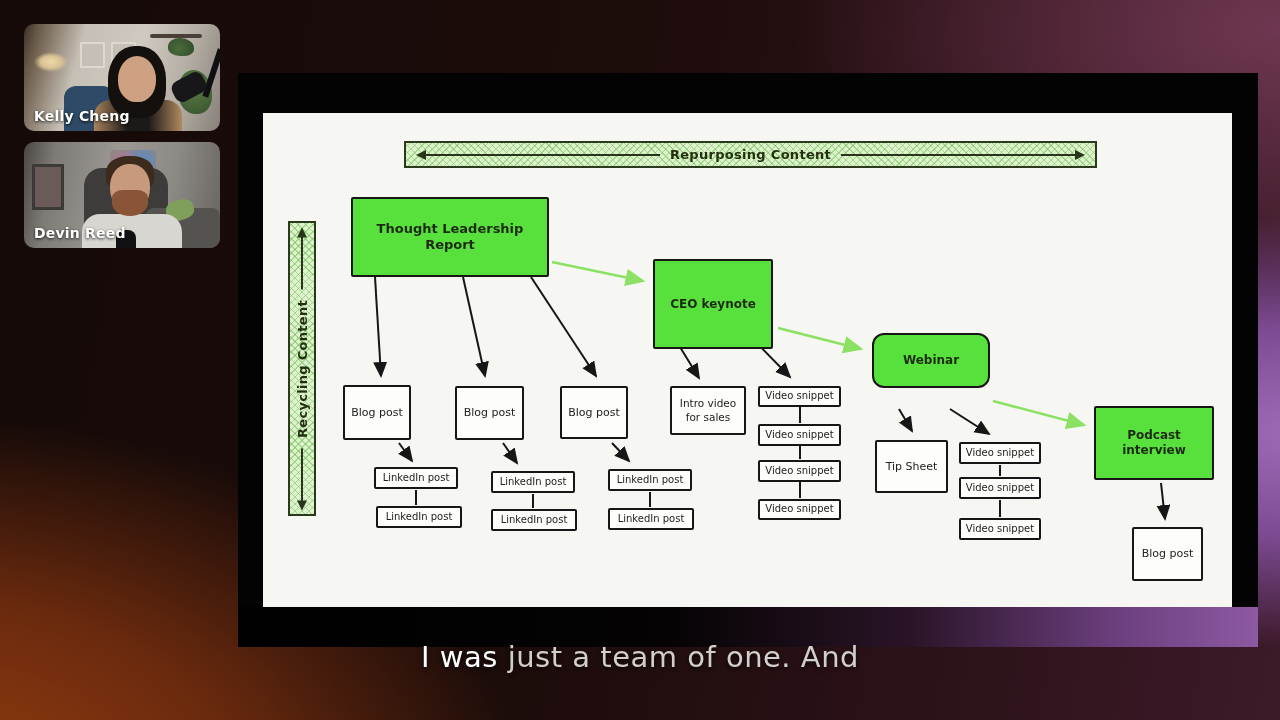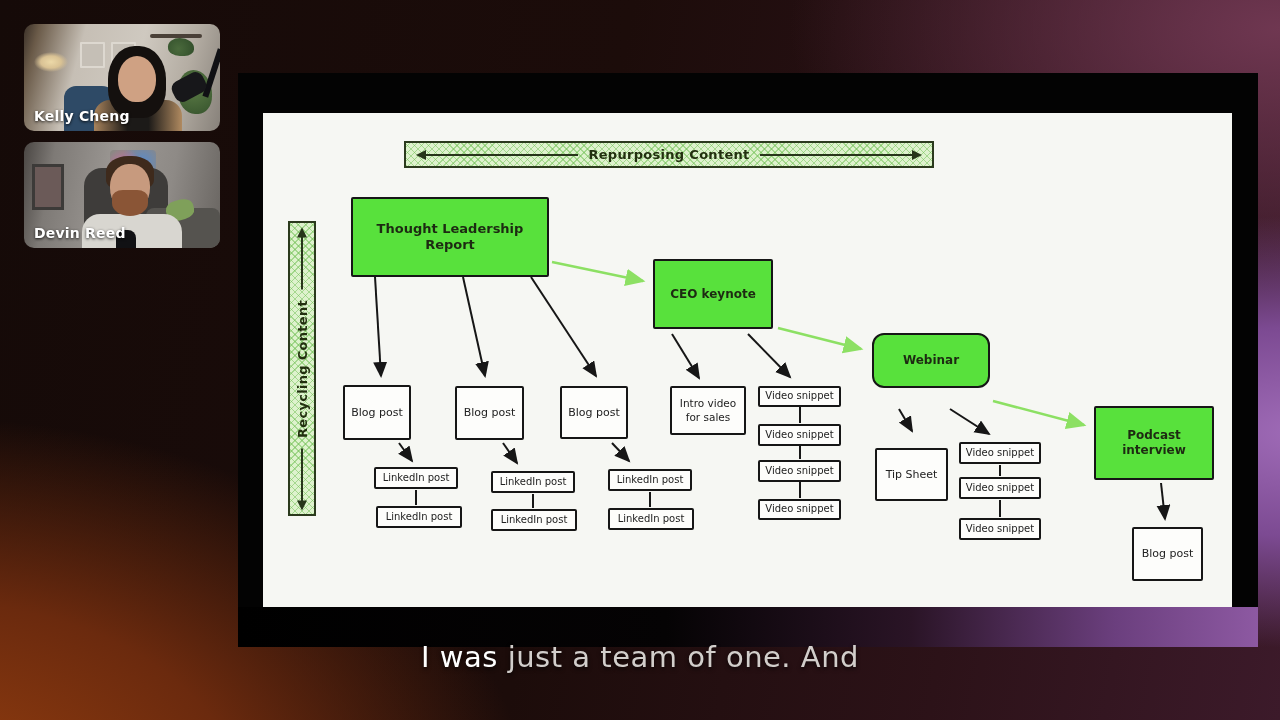--- a/index.html
+++ b/index.html
@@ -54,21 +54,21 @@
   .frame{position:absolute;left:238px;top:73px;width:1020px;height:574px;background:#030303;}
   .frame-glow{position:absolute;left:0;bottom:0;width:100%;height:40px;
     background:linear-gradient(90deg,#000 0%,#050304 42%,#2a1426 66%,#6b3f7e 86%,#8d59a2 100%);}
   .slide{position:absolute;left:25px;top:40px;width:969px;height:494px;background:#f6f7f3;}
   
   .banner{position:absolute;border:2px solid #2b3a1d;box-sizing:border-box;
     background-color:#def2cd;
     background-image:
       repeating-linear-gradient(45deg, rgba(108,190,80,.5) 0 1px, transparent 1px 5px),
       repeating-linear-gradient(-45deg, rgba(108,190,80,.5) 0 1px, transparent 1px 5px);}
-  .banner-top{left:141px;top:28px;width:530px;height:27px;}
+  .banner-top{left:141px;top:28px;width:693px;height:27px;}
   .banner-left{left:25px;top:108px;width:28px;height:295px;}
   .banner-inner{display:flex;align-items:center;gap:10px;height:100%;padding:0 12px;box-sizing:border-box;}
   .banner-left .banner-inner{position:absolute;width:295px;height:28px;left:50%;top:50%;
     transform:translate(-50%,-50%) rotate(-90deg);padding:0 8px;}
   .banner-label{font-size:13px;font-weight:bold;color:#22300f;white-space:nowrap;letter-spacing:.3px;}
   .arrow-line{flex:1;height:2px;background:#27351a;position:relative;min-width:30px;}
   .arrow-line.aleft::before{content:'';position:absolute;left:-2px;top:-4px;
     border-top:5px solid transparent;border-bottom:5px solid transparent;border-right:10px solid #27351a;}
   .arrow-line.aright::after{content:'';position:absolute;right:-2px;top:-4px;
     border-top:5px solid transparent;border-bottom:5px solid transparent;border-left:10px solid #27351a;}
@@ -175,29 +175,29 @@
           <line x1="387" y1="379" x2="387" y2="394"></line>
           <line x1="537" y1="294" x2="537" y2="310"></line>
           <line x1="537" y1="333" x2="537" y2="346"></line>
           <line x1="537" y1="369" x2="537" y2="385"></line>
           <line x1="737" y1="352" x2="737" y2="363"></line>
           <line x1="737" y1="387" x2="737" y2="404"></line>
         </g>
       </svg>
 
       <div class="node green" style="left:88px;top:84px;width:198px;height:80px;font-size:13px;">Thought Leadership Report</div>
-      <div class="node green" style="left:390px;top:146px;width:120px;height:70px;font-size:12px;">CEO keynote</div>
+      <div class="node green" style="left:390px;top:146px;width:120px;height:90px;font-size:12px;">CEO keynote</div>
       <div class="node green" style="left:609px;top:220px;width:118px;height:55px;font-size:12px;border-radius:12px;">Webinar</div>
       <div class="node green" style="left:831px;top:293px;width:120px;height:74px;font-size:12px;padding:4px 36px;">Podcast interview</div>
 
       <div class="node white" style="left:80px;top:272px;width:68px;height:55px;">Blog post</div>
       <div class="node white" style="left:192px;top:273px;width:69px;height:54px;">Blog post</div>
       <div class="node white" style="left:297px;top:273px;width:68px;height:53px;">Blog post</div>
       <div class="node white" style="left:407px;top:273px;width:76px;height:49px;font-size:10.5px;">Intro video for sales</div>
-      <div class="node white" style="left:612px;top:327px;width:73px;height:53px;margin-top:8px;">Tip Sheet</div>
+      <div class="node white" style="left:612px;top:327px;width:73px;height:53px;">Tip Sheet</div>
       <div class="node white" style="left:869px;top:414px;width:71px;height:54px;">Blog post</div>
 
       <div class="node white small" style="left:495px;top:273px;width:83px;height:21px;">Video snippet</div>
       <div class="node white small" style="left:495px;top:311px;width:83px;height:22px;">Video snippet</div>
       <div class="node white small" style="left:495px;top:347px;width:83px;height:22px;">Video snippet</div>
       <div class="node white small" style="left:495px;top:386px;width:83px;height:21px;">Video snippet</div>
 
       <div class="node white small" style="left:696px;top:329px;width:82px;height:22px;">Video snippet</div>
       <div class="node white small" style="left:696px;top:364px;width:82px;height:22px;">Video snippet</div>
       <div class="node white small" style="left:696px;top:405px;width:82px;height:22px;">Video snippet</div>

